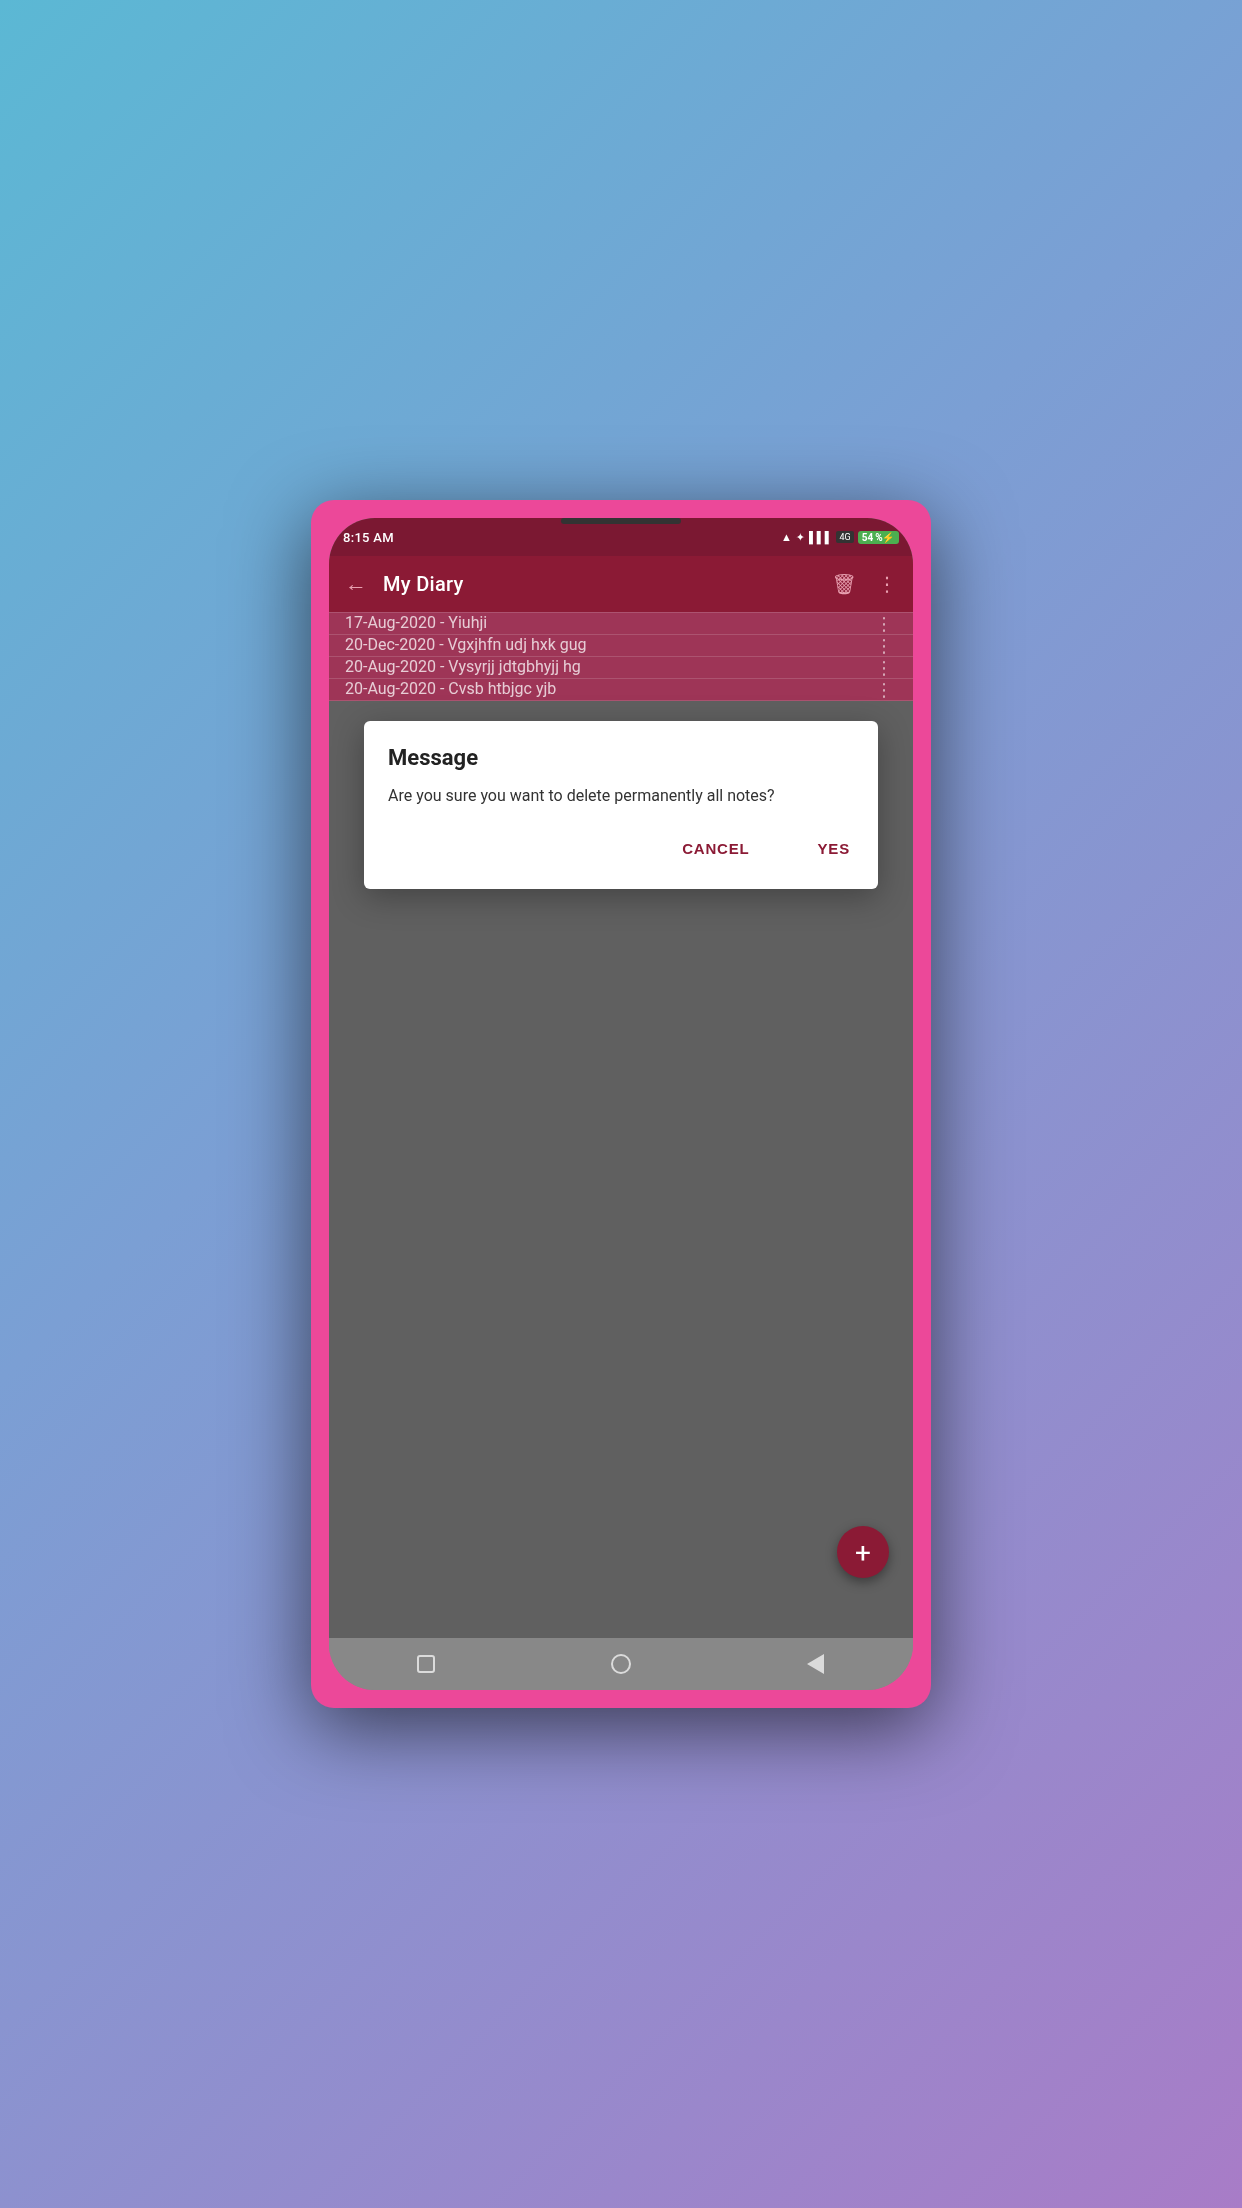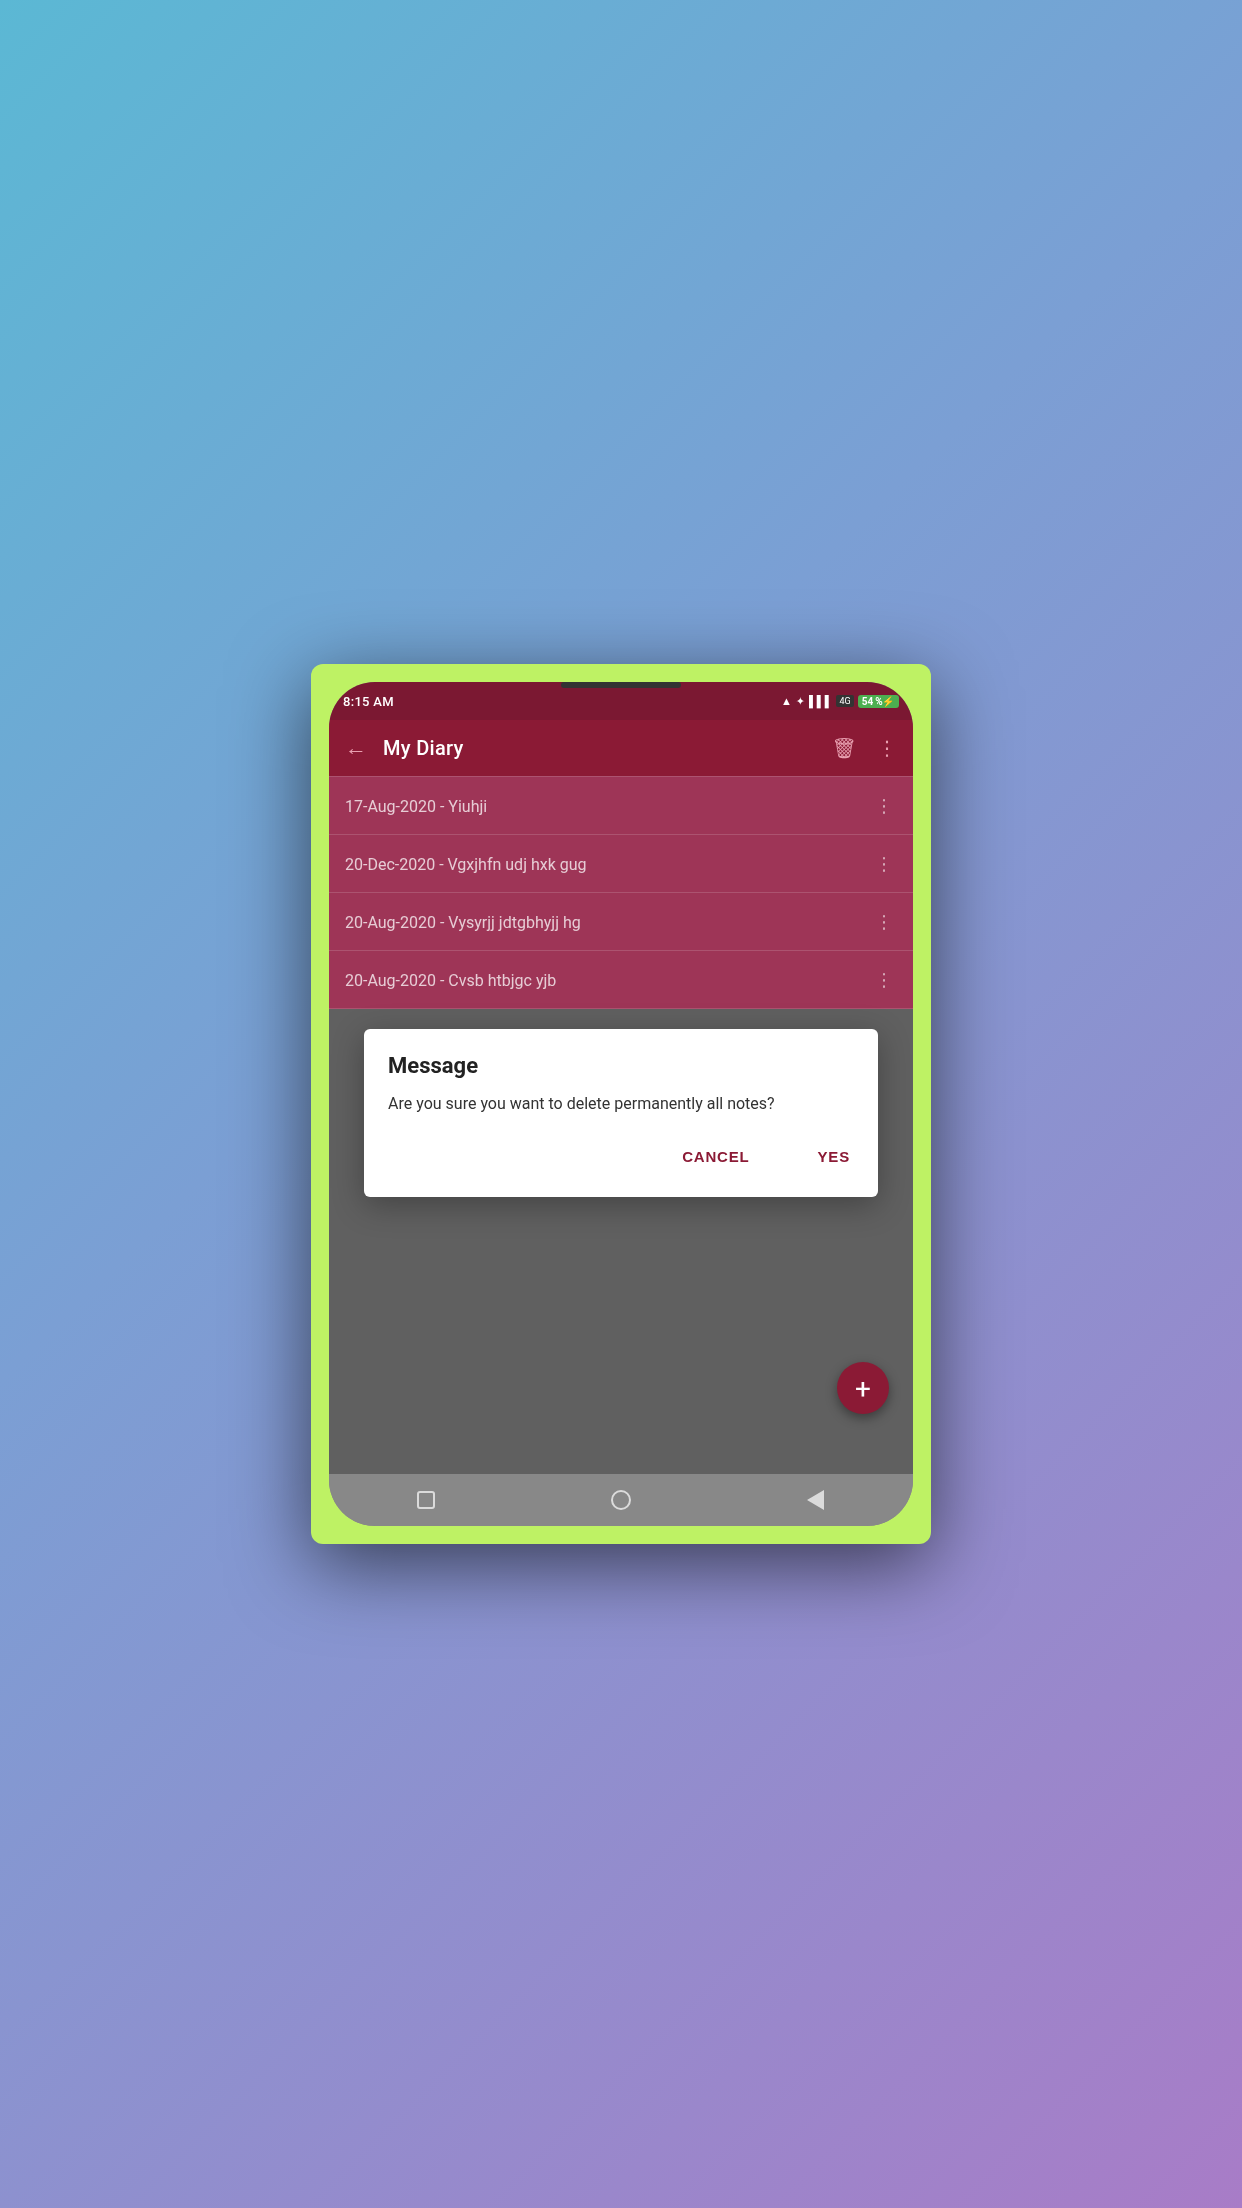--- a/index.html
+++ b/index.html
@@ -9,23 +9,23 @@
       height: 2208px;
       background: linear-gradient(135deg, #5bb8d4 0%, #7b9fd4 40%, #a87cc7 100%);
       display: flex;
       align-items: center;
       justify-content: center;
       font-family: 'Roboto', Arial, sans-serif;
     }
 
     .phone-shell {
       width: 620px;
-      height: 880px;
-      background: #bef264;
-      border-radius: 12px;
+      height: 1208px;
+      background: #ec4899;
+      border-radius: 23px;
       padding: 18px;
       box-shadow: 0 20px 80px rgba(0,0,0,0.6);
       position: relative;
     }
 
     .phone-shell::before {
       content: '';
       position: absolute;
       top: 18px;
       left: 50%;
@@ -125,23 +125,23 @@
     }
 
     
     .notes-list {
       background: #9e3557;
       flex-shrink: 0;
     }
 
     .note-item {
       display: flex;
-      align-items: flex-end;
+      align-items: flex-start;
       justify-content: space-between;
-      padding: 18px 16px;
+      padding: 0 16px;
       border-bottom: 1px solid rgba(255,255,255,0.15);
       background: #9e3557;
     }
 
     .note-item:first-child {
       border-top: 1px solid rgba(255,255,255,0.15);
     }
 
     .note-title {
       color: rgba(255,255,255,0.75);

